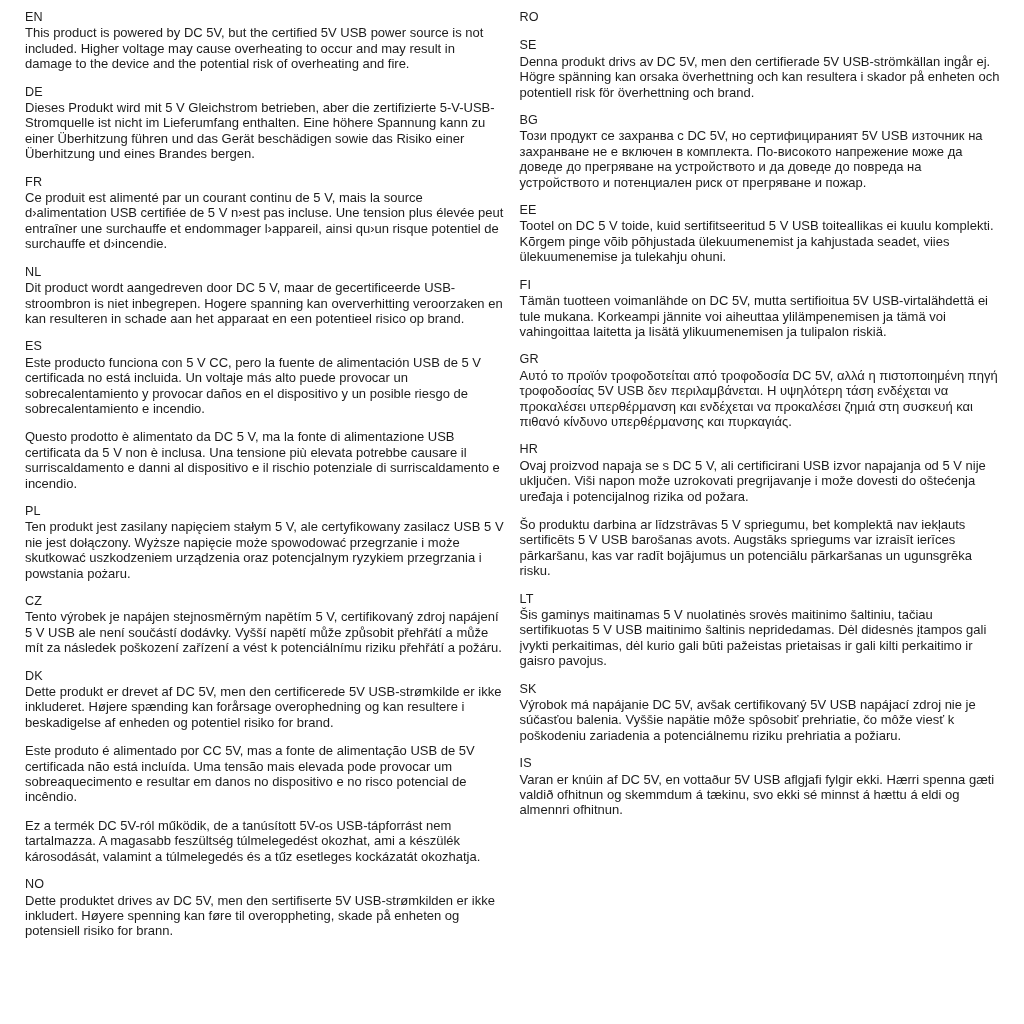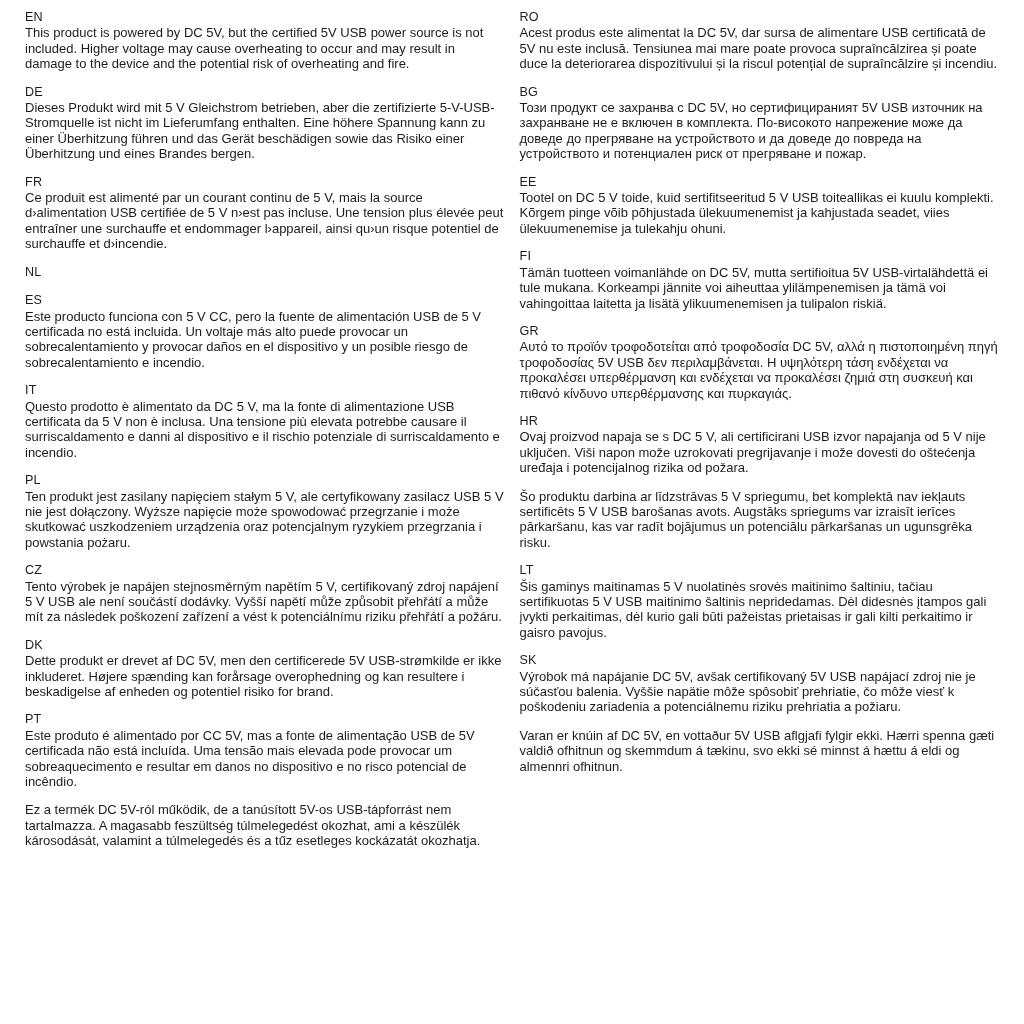--- a/index.html
+++ b/index.html
@@ -54,63 +54,69 @@
     <div class="lang-text">Dieses Produkt wird mit 5 V Gleichstrom betrieben, aber die zertifizierte 5-V-USB-Stromquelle ist nicht im Lieferumfang enthalten. Eine höhere Spannung kann zu einer Überhitzung führen und das Gerät beschädigen sowie das Risiko einer Überhitzung und eines Brandes bergen.</div>
   </div>
 
   <div class="lang-block">
     <div class="lang-code">FR</div>
     <div class="lang-text">Ce produit est alimenté par un courant continu de 5 V, mais la source d›alimentation USB certifiée de 5 V n›est pas incluse. Une tension plus élevée peut entraîner une surchauffe et endommager l›appareil, ainsi qu›un risque potentiel de surchauffe et d›incendie.</div>
   </div>
 
   <div class="lang-block">
     <div class="lang-code">NL</div>
+    <div class="lang-text">Dit product wordt aangedreven door DC 5 V, maar de gecertificeerde USB-stroombron is niet inbegrepen. Hogere spanning kan oververhitting veroorzaken en kan resulteren in schade aan het apparaat en een potentieel risico op brand.</div>
   </div>
 
   <div class="lang-block">
     <div class="lang-code">ES</div>
     <div class="lang-text">Este producto funciona con 5 V CC, pero la fuente de alimentación USB de 5 V certificada no está incluida. Un voltaje más alto puede provocar un sobrecalentamiento y provocar daños en el dispositivo y un posible riesgo de sobrecalentamiento e incendio.</div>
   </div>
 
   <div class="lang-block">
-    <div class="lang-code">IT</div>
     <div class="lang-text">Questo prodotto è alimentato da DC 5 V, ma la fonte di alimentazione USB certificata da 5 V non è inclusa. Una tensione più elevata potrebbe causare il surriscaldamento e danni al dispositivo e il rischio potenziale di surriscaldamento e incendio.</div>
   </div>
 
   <div class="lang-block">
     <div class="lang-code">PL</div>
     <div class="lang-text">Ten produkt jest zasilany napięciem stałym 5 V, ale certyfikowany zasilacz USB 5 V nie jest dołączony. Wyższe napięcie może spowodować przegrzanie i może skutkować uszkodzeniem urządzenia oraz potencjalnym ryzykiem przegrzania i powstania pożaru.</div>
   </div>
 
   <div class="lang-block">
     <div class="lang-code">CZ</div>
     <div class="lang-text">Tento výrobek je napájen stejnosměrným napětím 5 V, certifikovaný zdroj napájení 5 V USB ale není součástí dodávky. Vyšší napětí může způsobit přehřátí a může mít za následek poškození zařízení a vést k potenciálnímu riziku přehřátí a požáru.</div>
   </div>
 
   <div class="lang-block">
     <div class="lang-code">DK</div>
     <div class="lang-text">Dette produkt er drevet af DC 5V, men den certificerede 5V USB-strømkilde er ikke inkluderet. Højere spænding kan forårsage overophedning og kan resultere i beskadigelse af enheden og potentiel risiko for brand.</div>
   </div>
 
   <div class="lang-block">
-    <div class="lang-code">PT</div>
     <div class="lang-text">Este produto é alimentado por CC 5V, mas a fonte de alimentação USB de 5V certificada não está incluída. Uma tensão mais elevada pode provocar um sobreaquecimento e resultar em danos no dispositivo e no risco potencial de incêndio.</div>
   </div>
 
   <div class="lang-block">
     <div class="lang-text">Ez a termék DC 5V-ról működik, de a tanúsított 5V-os USB-tápforrást nem tartalmazza. A magasabb feszültség túlmelegedést okozhat, ami a készülék károsodását, valamint a túlmelegedés és a tűz esetleges kockázatát okozhatja.</div>
   </div>
 
+  <div class="lang-block">
+    <div class="lang-code">NO</div>
+    <div class="lang-text">Dette produktet drives av DC 5V, men den sertifiserte 5V USB-strømkilden er ikke inkludert. Høyere spenning kan føre til overoppheting, skade på enheten og potensiell risiko for brann.</div>
+  </div>
 </div>
   <div class="col">
   <div class="lang-block">
     <div class="lang-code">RO</div>
-    <div class="lang-text">Acest produs este alimentat la DC 5V, dar sursa de alimentare USB certificată de 5V nu este inclusă. Tensiunea mai mare poate provoca supraîncălzirea și poate duce la deteriorarea dispozitivului și la riscul potențial de supraîncălzire și incendiu.</div>
   </div>
 
+  <div class="lang-block">
+    <div class="lang-code">SE</div>
+    <div class="lang-text">Denna produkt drivs av DC 5V, men den certifierade 5V USB-strömkällan ingår ej. Högre spänning kan orsaka överhettning och kan resultera i skador på enheten och potentiell risk för överhettning och brand.</div>
+  </div>
 
   <div class="lang-block">
     <div class="lang-code">BG</div>
     <div class="lang-text">Този продукт се захранва с DC 5V, но сертифицираният 5V USB източник на захранване не е включен в комплекта. По-високото напрежение може да доведе до прегряване на устройството и да доведе до повреда на устройството и потенциален риск от прегряване и пожар.</div>
   </div>
 
   <div class="lang-block">
     <div class="lang-code">EE</div>
     <div class="lang-text">Tootel on DC 5 V toide, kuid sertifitseeritud 5 V USB toiteallikas ei kuulu komplekti. Kõrgem pinge võib põhjustada ülekuumenemist ja kahjustada seadet, viies ülekuumenemise ja tulekahju ohuni.</div>
   </div>
@@ -139,16 +145,17 @@
     <div class="lang-text">Šis gaminys maitinamas 5 V nuolatinės srovės maitinimo šaltiniu, tačiau sertifikuotas 5 V USB maitinimo šaltinis nepridedamas. Dėl didesnės įtampos gali įvykti perkaitimas, dėl kurio gali būti pažeistas prietaisas ir gali kilti perkaitimo ir gaisro pavojus.</div>
   </div>
 
   <div class="lang-block">
     <div class="lang-code">SK</div>
     <div class="lang-text">Výrobok má napájanie DC 5V, avšak certifikovaný 5V USB napájací zdroj nie je súčasťou balenia. Vyššie napätie môže spôsobiť prehriatie, čo môže viesť k poškodeniu zariadenia a potenciálnemu riziku prehriatia a požiaru.</div>
   </div>
 
 
   <div class="lang-block">
+    <div class="lang-code">IS</div>
     <div class="lang-text">Varan er knúin af DC 5V, en vottaður 5V USB aflgjafi fylgir ekki. Hærri spenna gæti valdið ofhitnun og skemmdum á tækinu, svo ekki sé minnst á hættu á eldi og almennri ofhitnun.</div>
   </div>
 </div>
 </div>
 
 </body></html>

